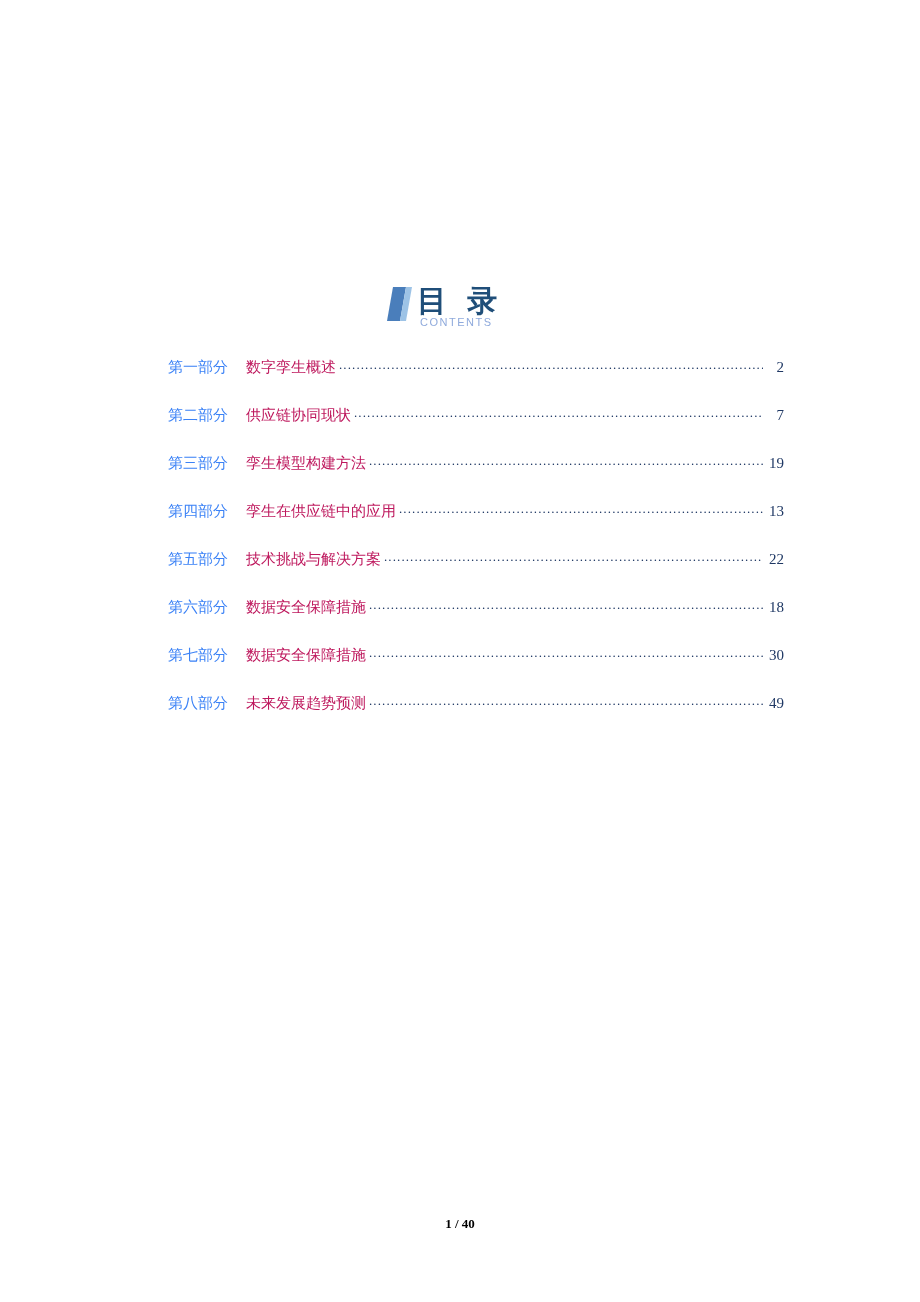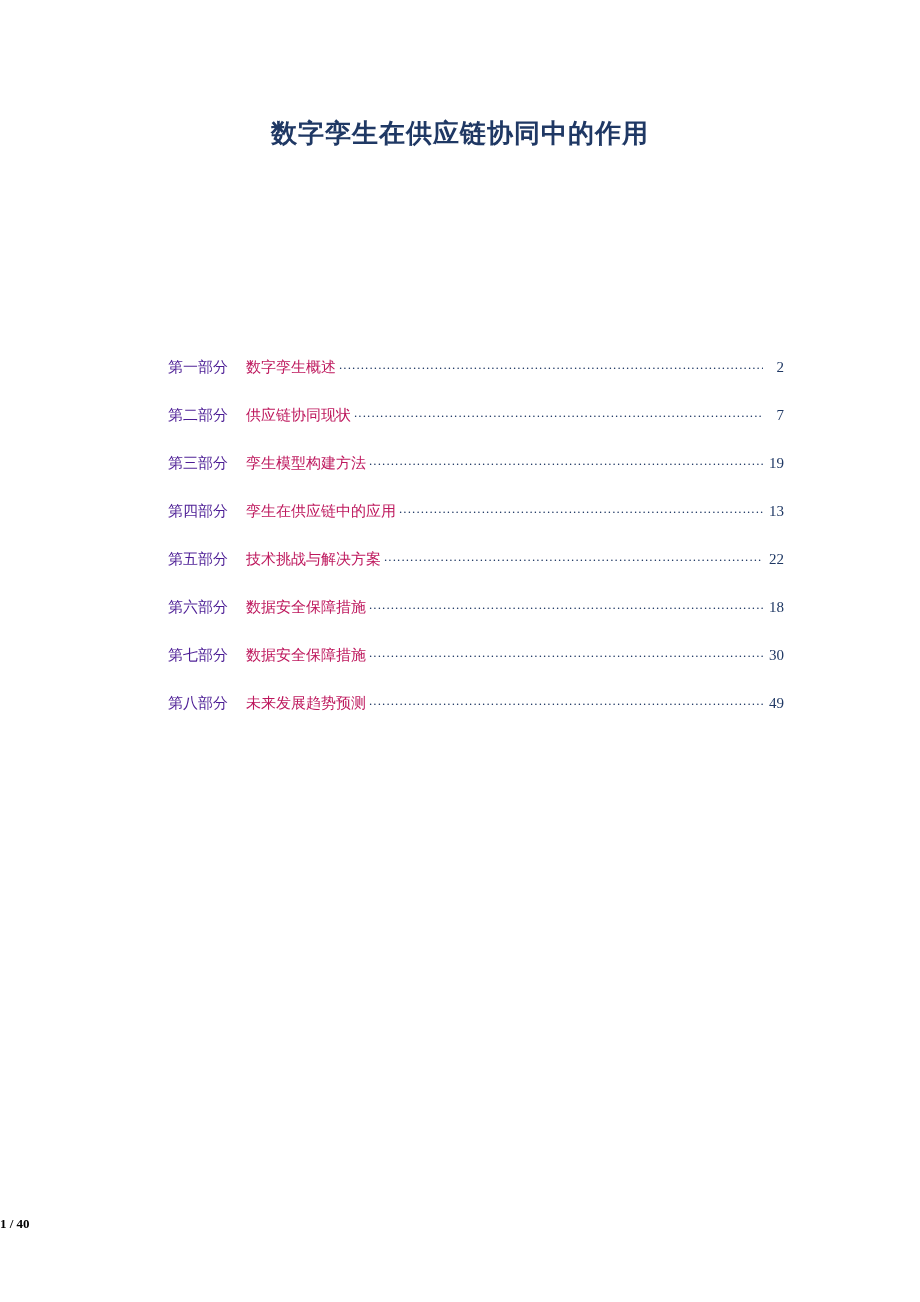--- a/index.html
+++ b/index.html
@@ -100,21 +100,21 @@
     display: flex;
     align-items: baseline;
     height: 48px;
     font-size: 15px;
     color: #1f3864;
     white-space: nowrap;
   }
   .toc-part {
     width: 78px;
     flex: 0 0 78px;
-    color: #4c1d95;
+    color: #3b82f6;
   }
   .toc-name {
     flex: 0 0 auto;
     color: #be185d;
     padding-right: 2px;
   }
   .toc-dots {
     flex: 1 1 auto;
     overflow: hidden;
     margin: 0 1px;
@@ -129,33 +129,40 @@
     text-align: right;
     color: #1f3864;
     min-width: 20px;
   }
 
   .footer {
     position: absolute;
     bottom: 70px;
     left: 0;
     width: 920px;
-    text-align: left;
+    text-align: center;
     font-size: 13px;
     font-weight: bold;
     color: #000000;
   }
 </style>
 </head>
 <body>
 
 <div class="page">
 
-  <div class="doc-title">数字孪生在供应链协同中的作用</div>
-
+
+  <div class="toc-heading">
+    <div class="toc-heading-inner">
+      <div class="toc-bar"></div>
+      <div class="toc-bar-light"></div>
+      <div class="toc-cn">目 录</div>
+      <div class="toc-en">CONTENTS</div>
+    </div>
+  </div>
 
   <div class="toc-list">
 
     <div class="toc-row">
       <span class="toc-part">第一部分</span>
       <span class="toc-name">数字孪生概述</span>
       <span class="toc-dots">................................................................................................................................................................</span>
       <span class="toc-page">2</span>
     </div>
 

